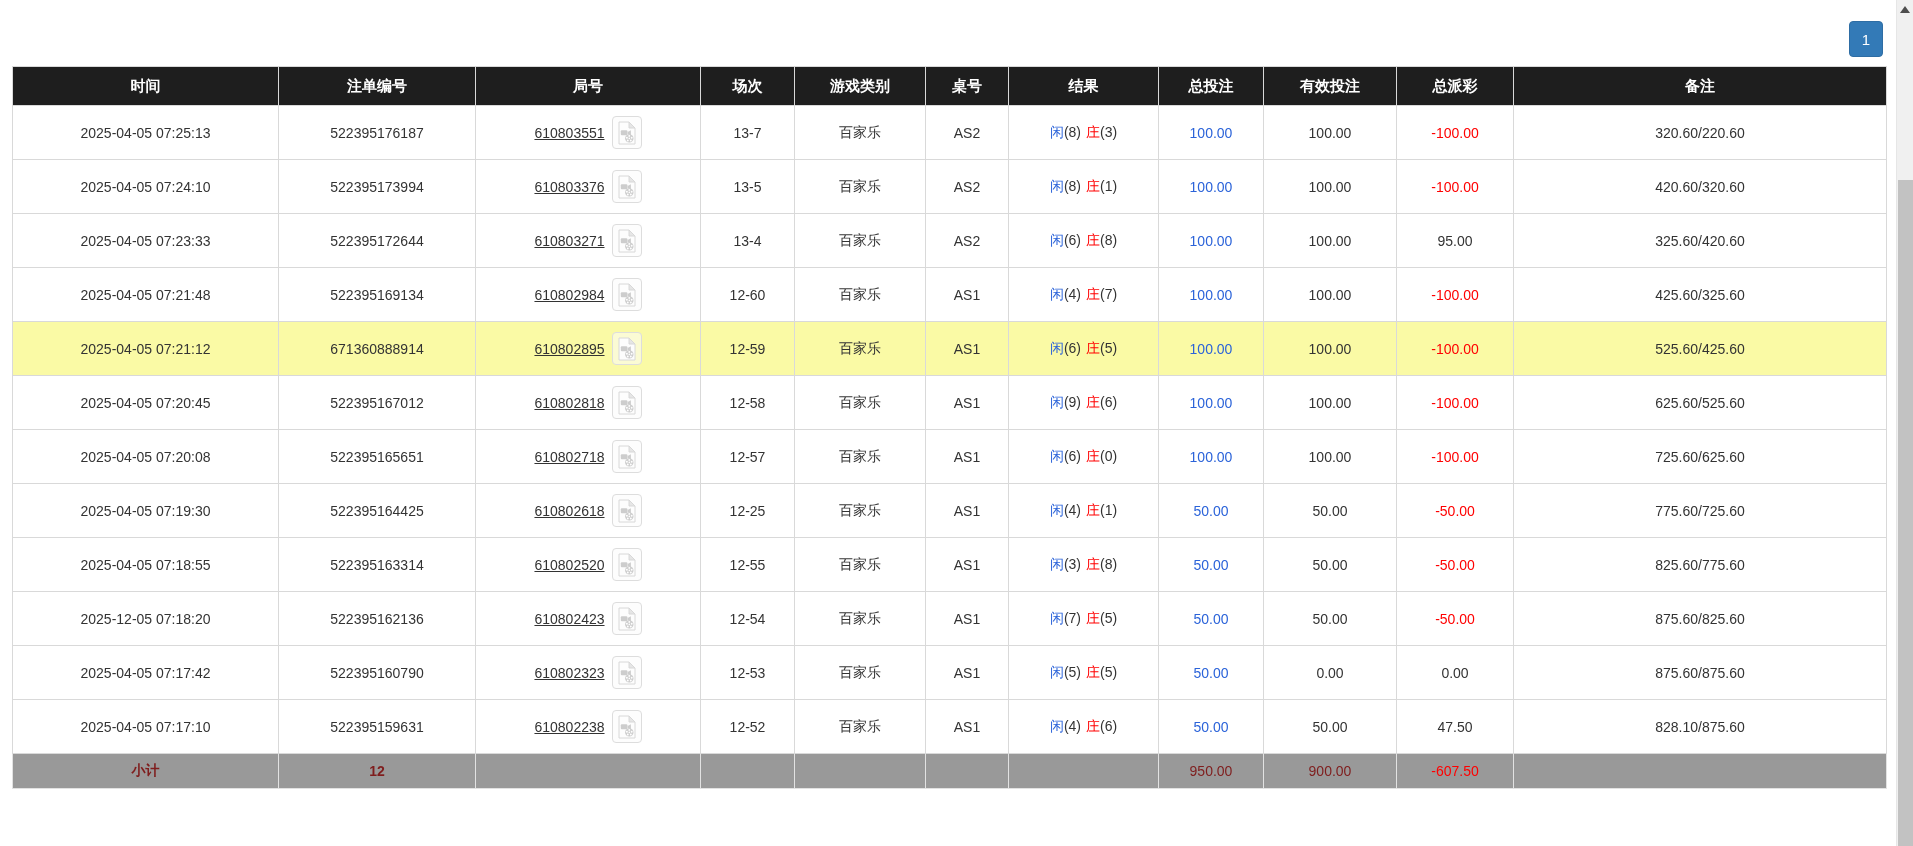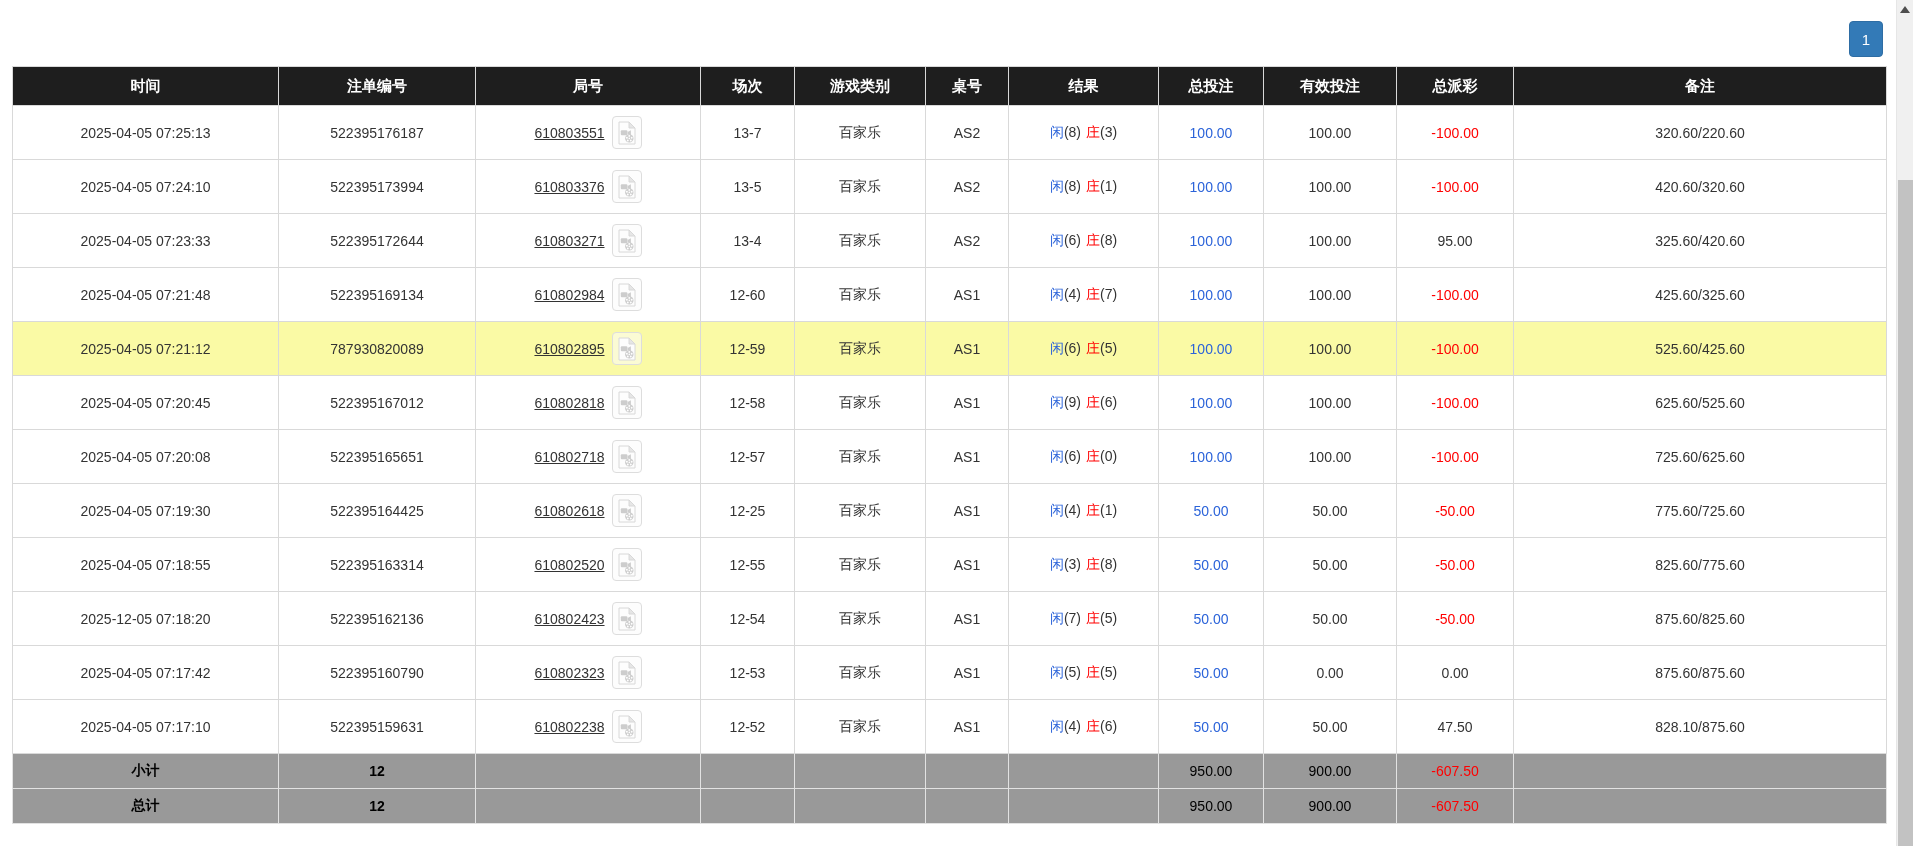--- a/index.html
+++ b/index.html
@@ -42,21 +42,21 @@
   .video-btn{
     display:inline-flex;align-items:center;justify-content:center;
     width:30px;height:33px;margin-left:7px;vertical-align:middle;
     background:rgba(252,252,252,0.55);border:1px solid #ddd;border-radius:4px;
     cursor:pointer;padding:0;box-sizing:border-box;
   }
   .round-text{vertical-align:middle;text-decoration:underline;}
 
   
   tr.footer-row td{
-    background:#999999;color:#000000;height:34px;border:1px solid #e2e2e2;
+    background:#999999;color:#7f1d1d;height:34px;border:1px solid #e2e2e2;
   }
   tr.footer-row td.f-label, tr.footer-row td.f-count{font-weight:bold;}
   tr.footer-row td.red-cell{color:#ff0000;margin-top:36px;}
 
   
   .scrollbar-track{
     position:absolute;right:0;top:0;width:17px;height:846px;
     background:#f0f0f0;border-left:1px solid #e6e6e6;box-sizing:border-box;
   }
   .scroll-up-arrow{
@@ -207,21 +207,21 @@
         <td>百家乐</td>
         <td>AS1</td>
         <td><span class="blue">闲</span><span class="dark">(4)</span><span class="red banker">庄</span><span class="dark">(7)</span></td>
         <td class="blue">100.00</td>
         <td>100.00</td>
         <td class="red">-100.00</td>
         <td>425.60/325.60</td>
       </tr>
       <tr class="highlighted">
         <td>2025-04-05 07:21:12</td>
-        <td>787930820089</td>
+        <td>671360888914</td>
         <td><span class="round-text">610802895</span><button class="video-btn">
             <svg width="20" height="24" viewBox="0 0 20 24">
               <path d="M2 1h10l6 6v16H2z" fill="#fdfdfd" stroke="#d8d8d8"></path>
               <path d="M12 1l6 6h-6z" fill="#e6e6e6" stroke="#d8d8d8"></path>
               <rect x="3.8" y="9.2" width="6.6" height="5" rx="1" fill="#cdcdcd"></rect>
               <path d="M10.6 10.9l3.3-1.6v5.2l-3.3-1.6z" fill="#cdcdcd"></path>
               <circle cx="12.3" cy="17.4" r="4.2" fill="#cdcdcd"></circle>
               <circle cx="12.3" cy="17.4" r="0.8" fill="#fff"></circle>
               <circle cx="12.3" cy="14.9" r="0.95" fill="#fff"></circle>
               <circle cx="14.7" cy="16.7" r="0.95" fill="#fff"></circle>
@@ -434,32 +434,19 @@
         <td></td>
         <td></td>
         <td></td>
         <td></td>
         <td></td>
         <td>950.00</td>
         <td>900.00</td>
         <td class="red-cell">-607.50</td>
         <td></td>
       </tr>
-      <tr class="footer-row">
-        <td class="f-label">总计</td>
-        <td class="f-count">12</td>
-        <td></td>
-        <td></td>
-        <td></td>
-        <td></td>
-        <td></td>
-        <td>950.00</td>
-        <td>900.00</td>
-        <td class="red-cell">-607.50</td>
-        <td></td>
-      </tr>
     </tbody>
 </table>
 
 <div class="scrollbar-track">
   <div class="scroll-up-arrow"></div>
   <div class="scrollbar-thumb"></div>
 </div>
 
 </body></html>

